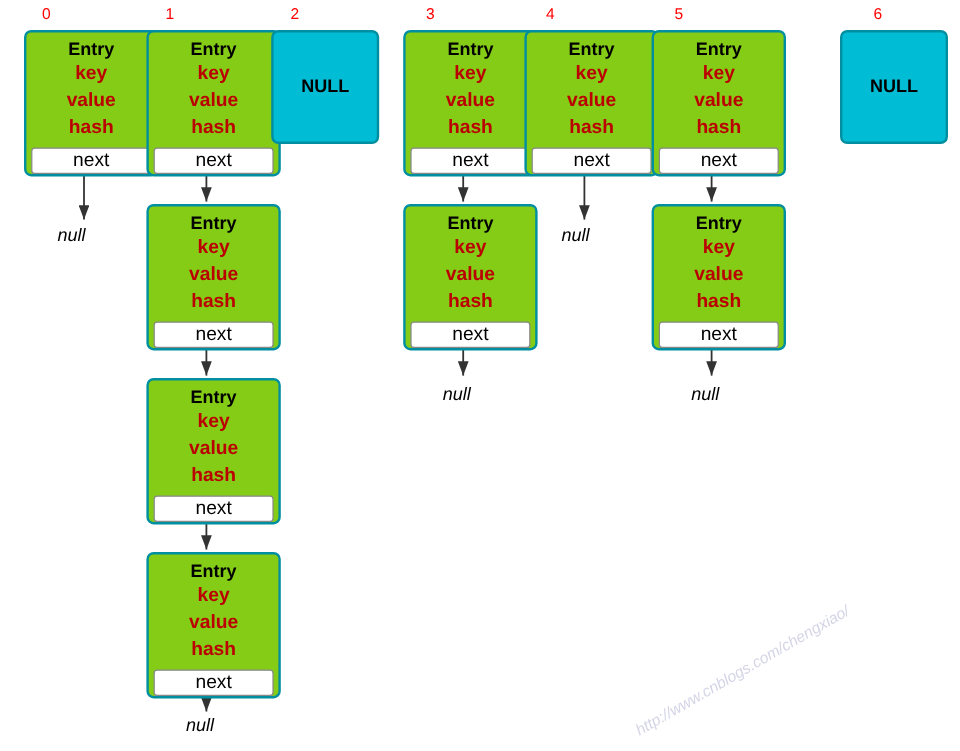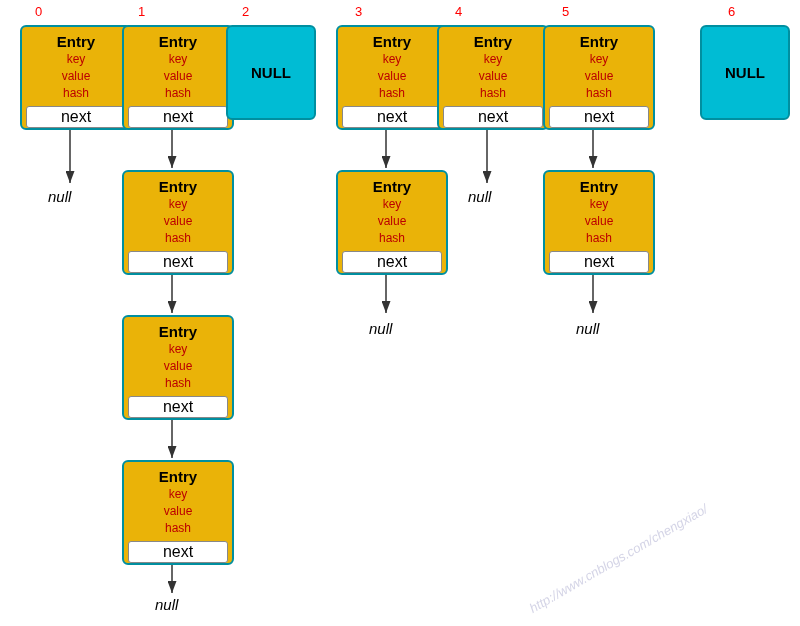--- a/index.html
+++ b/index.html
@@ -23,39 +23,40 @@
       position: absolute;
       font-size: 13px;
       color: #f00;
       font-weight: normal;
       top: 4px;
     }
 
     
     .entry-box {
       position: absolute;
-      background: #eab308;
+      background: #84cc16;
       border: 2px solid #008fa0;
       border-radius: 6px;
       width: 112px;
       text-align: center;
       padding: 6px 4px 0 4px;
     }
 
     .entry-box .entry-title {
       font-size: 15px;
       font-weight: bold;
       color: #000;
       line-height: 1.2;
     }
 
     .entry-box .entry-field {
-      font-size: 12px;
+      font-size: 16px;
       color: #b00;
       line-height: 1.4;
+      font-weight: bold;
     }
 
     .entry-box .next-bar {
       background: #fff;
       border: 1px solid #888;
       border-radius: 3px;
       margin-top: 5px;
       font-size: 16px;
       color: #000;
       padding: 1px 0;

